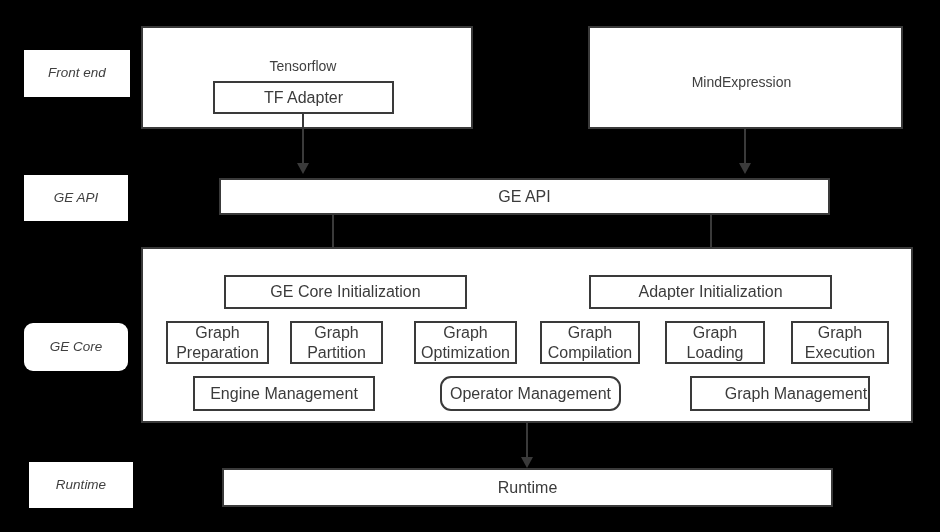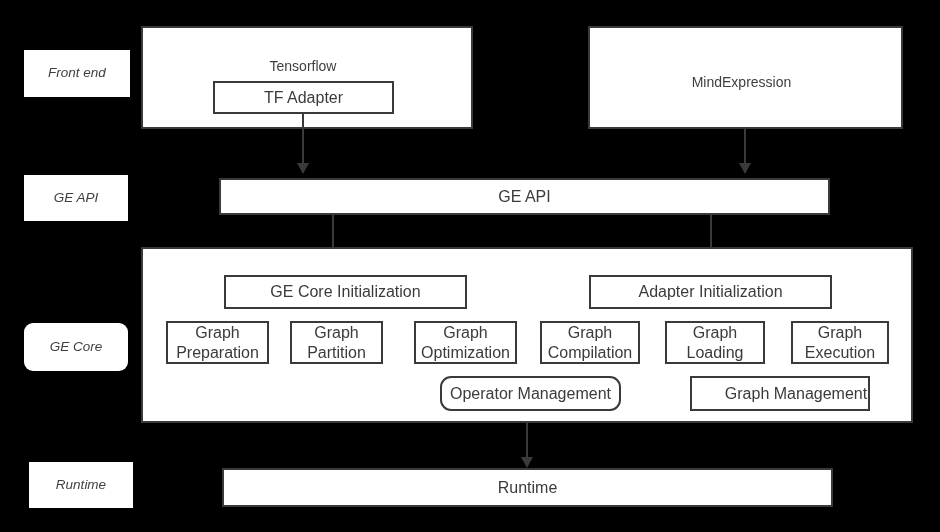--- a/index.html
+++ b/index.html
@@ -151,20 +151,23 @@
   </div>
   <div class="node box" style="left:665px; top:321px; width:100px; height:43px;">
     <span>Graph
 Loading</span>
   </div>
   <div class="node box" style="left:791px; top:321px; width:98px; height:43px;">
     <span>Graph
 Execution</span>
   </div>
 
+  <div class="node box" style="left:193px; top:376px; width:182px; height:35px;">
+    <span>Engine Management</span>
+  </div>
   <div class="node box" style="left:440px; top:376px; width:181px; height:35px;border-radius:11px;">
     <span>Operator Management</span>
   </div>
   <div class="node box" style="left:690px; top:376px; width:180px; height:35px;padding-left:32px;">
     <span>Graph Management</span>
   </div>
 
   <div class="conn" style="left:526px; top:423px; height:38px;"></div>
   <div class="arrowhead" style="left:521px; top:457px;"></div>
 

